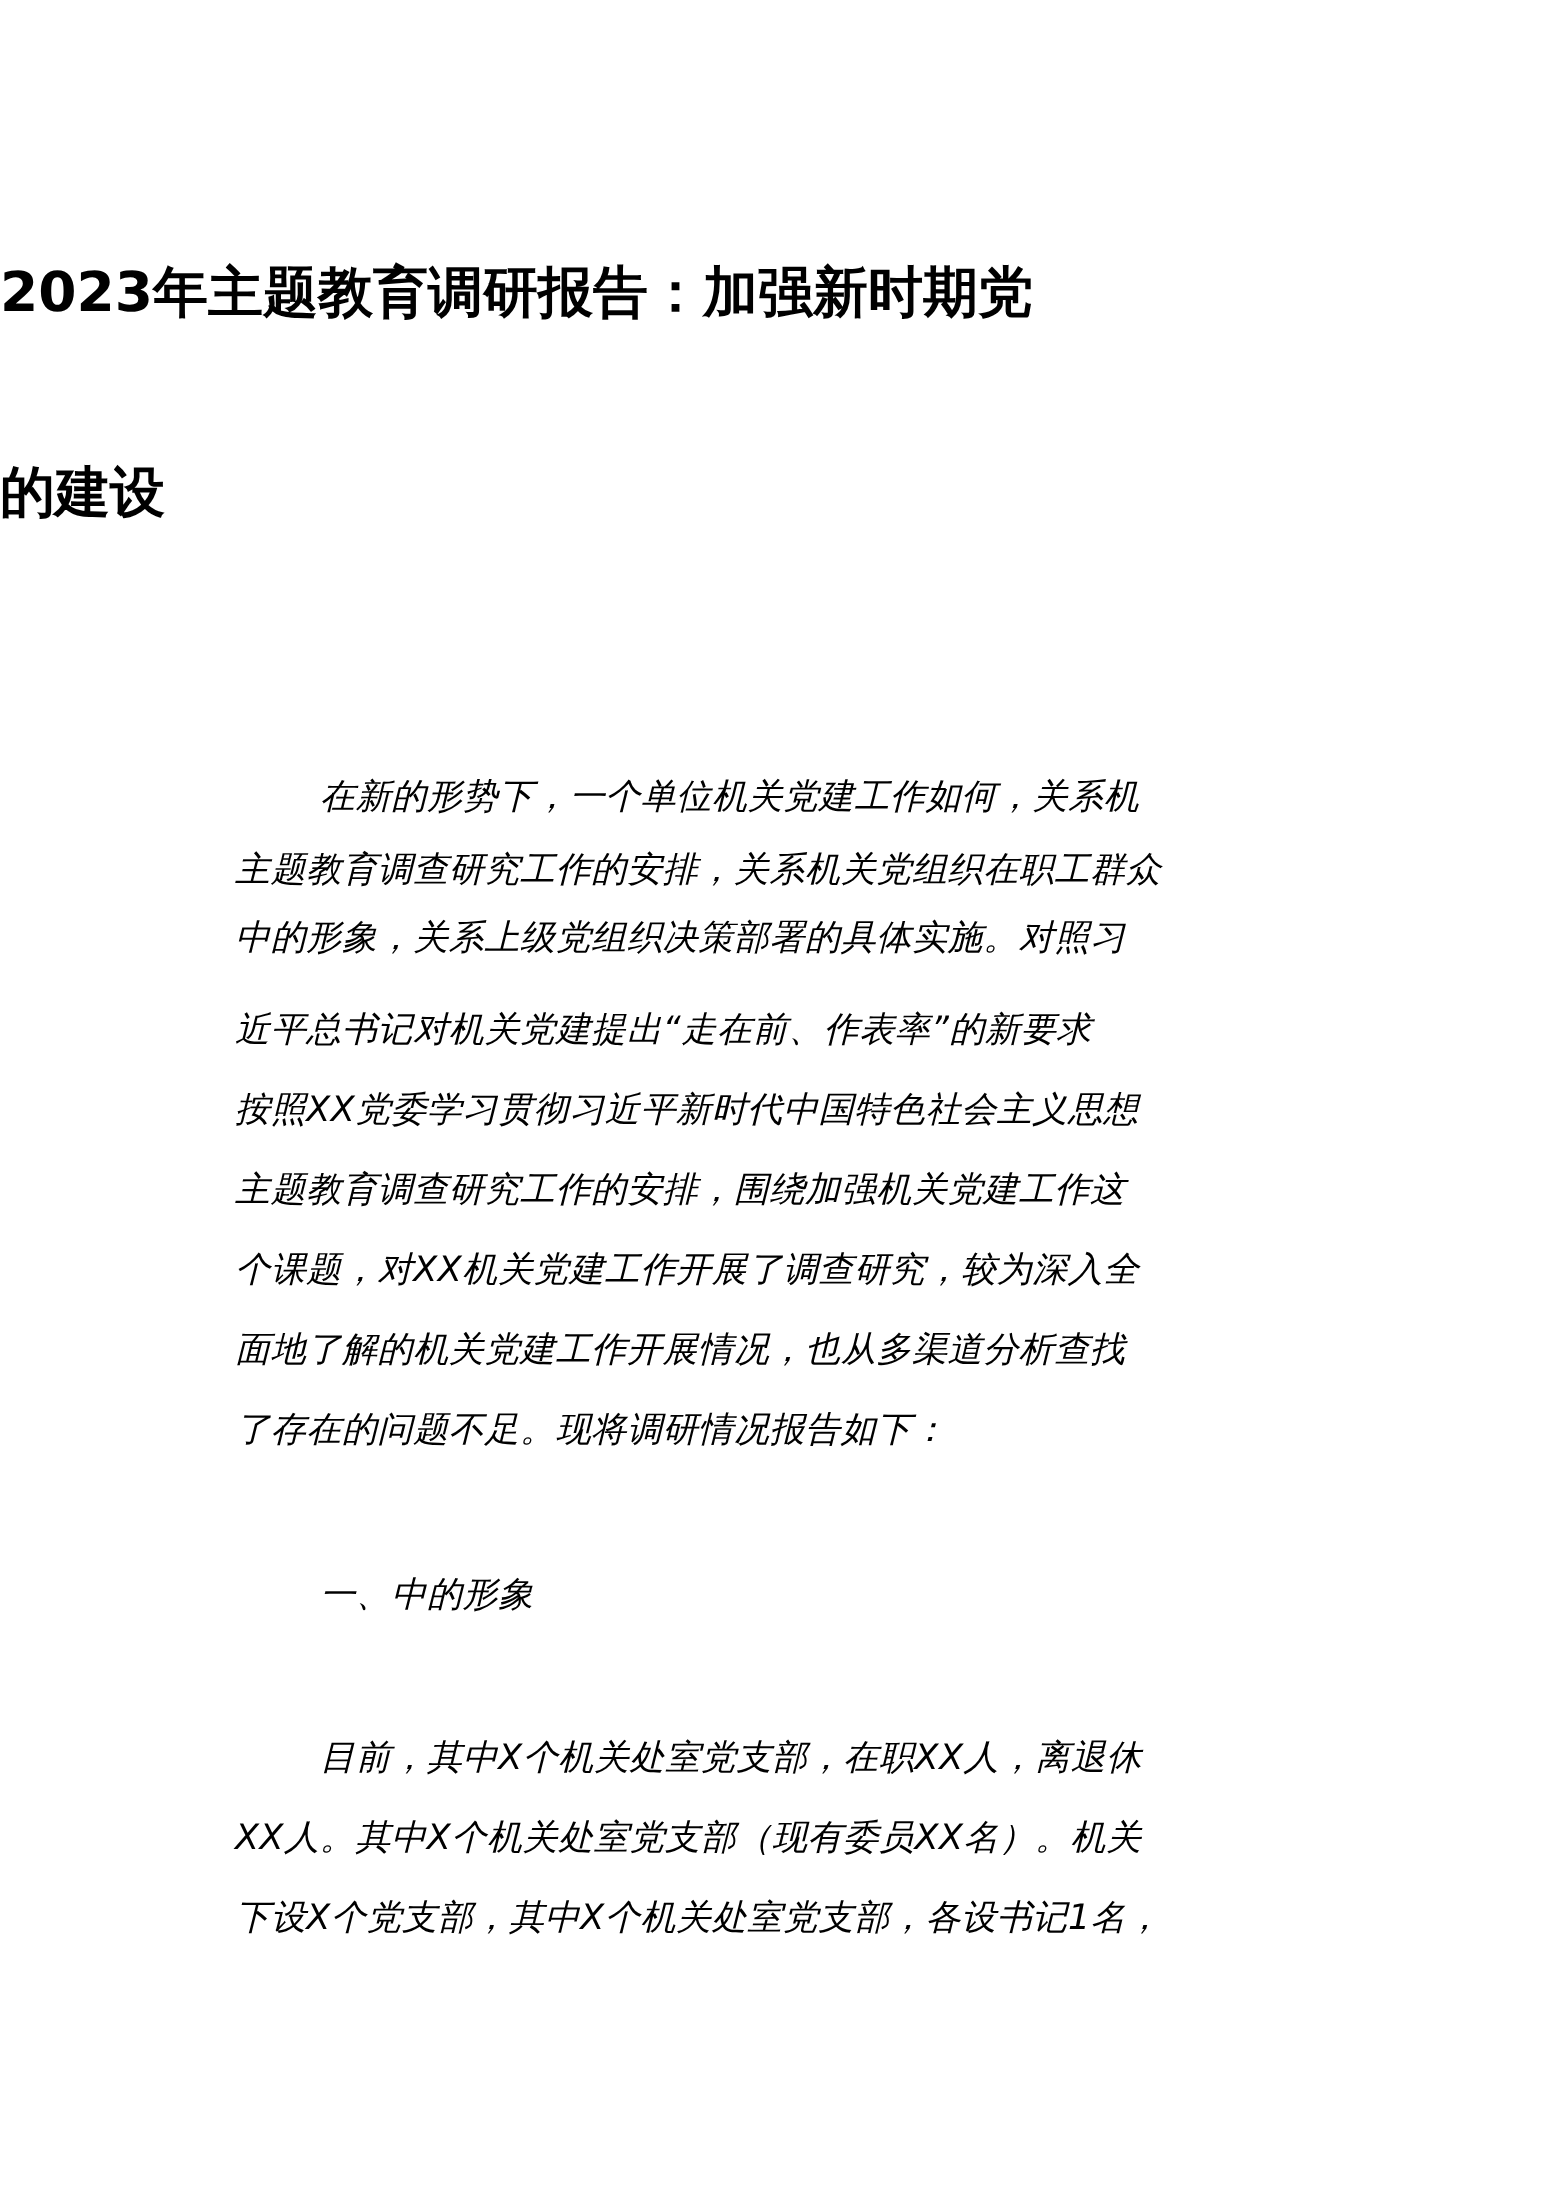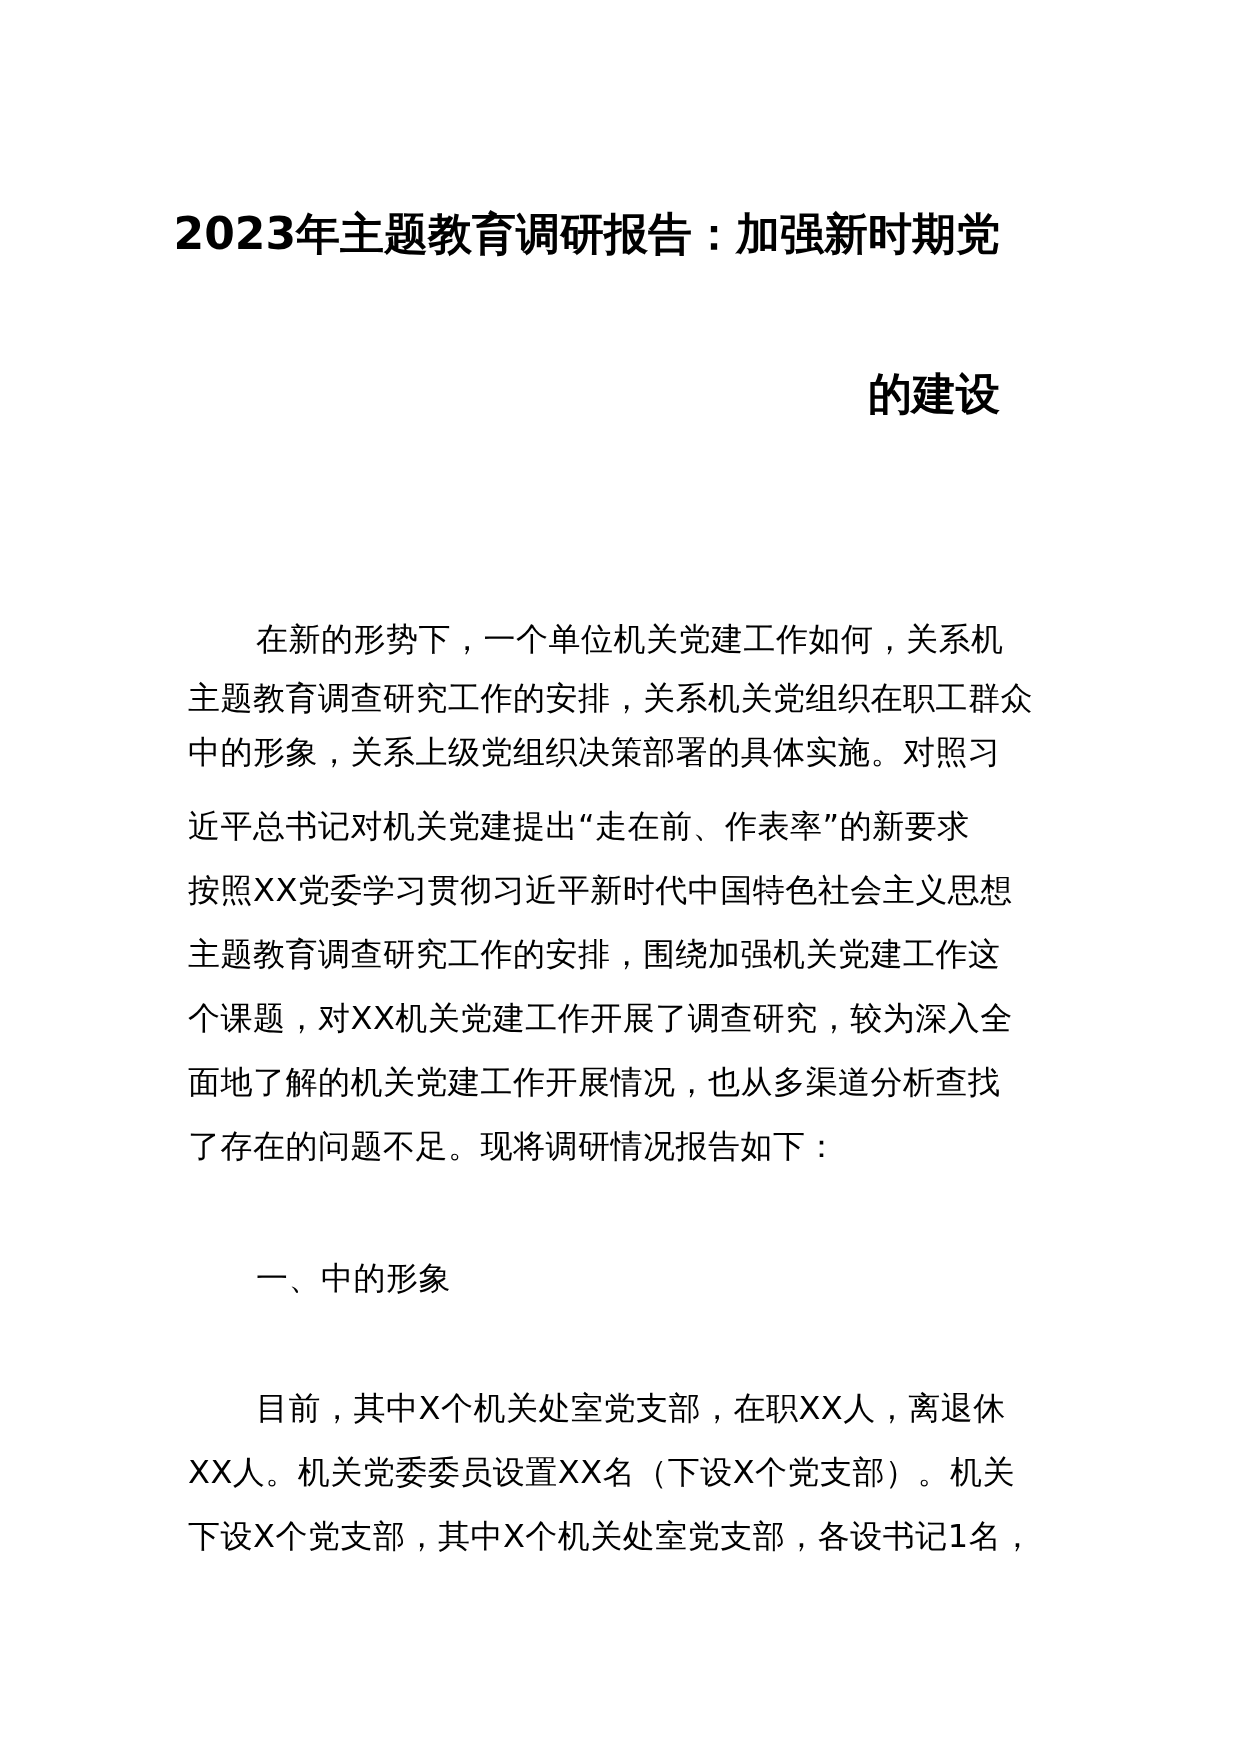--- a/index.html
+++ b/index.html
@@ -1,22 +1,22 @@
 <!DOCTYPE html>
 <html><head>
 <meta charset="utf-8">
 <style>
   html, body { margin: 0; padding: 0; background: #ffffff; }
   body { width: 1240px; height: 1754px; position: relative; overflow: hidden;
          font-family: "DejaVu Sans", "Liberation Sans", sans-serif; color: #000; }
-  .title-line { position: absolute; left: 0; width: 1000px; text-align: right;
+  .title-line { position: absolute; left: 0; width: 1000px; text-align: left;
                 font-weight: bold; font-size: 44px; letter-spacing: 0px; }
   .t1 { top: 205px; }
   .t2 { top: 365px; }
-  .line { position: absolute; left: 188px; font-size: 32px; white-space: nowrap; letter-spacing: 0.5px; }
+  .line { position: absolute; left: 188px; font-size: 28px; white-space: nowrap; letter-spacing: 0.5px; font-style: italic; }
   .indent { left: 256px; }
 </style>
 </head>
 <body>
 
 <div>
   <div class="title-line t1">2023年主题教育调研报告：加强新时期党</div>
   <div class="title-line t2">的建设</div>
 
   <div class="line indent" style="top:618px">在新的形势下，一个单位机关党建工作如何，关系机</div>
@@ -25,15 +25,15 @@
   <div class="line" style="top:805px">近平总书记对机关党建提出“走在前、作表率”的新要求</div>
   <div class="line" style="top:869px">按照XX党委学习贯彻习近平新时代中国特色社会主义思想</div>
   <div class="line" style="top:933px">主题教育调查研究工作的安排，围绕加强机关党建工作这</div>
   <div class="line" style="top:997px">个课题，对XX机关党建工作开展了调查研究，较为深入全</div>
   <div class="line" style="top:1061px">面地了解的机关党建工作开展情况，也从多渠道分析查找</div>
   <div class="line" style="top:1125px">了存在的问题不足。现将调研情况报告如下：</div>
 
   <div class="line indent" style="top:1257px">一、中的形象</div>
 
   <div class="line indent" style="top:1387px">目前，其中X个机关处室党支部，在职XX人，离退休</div>
-  <div class="line" style="top:1451px">XX人。机关党委委员设置XX名（下设X个党支部）。机关</div>
+  <div class="line" style="top:1451px">XX人。其中X个机关处室党支部（现有委员XX名）。机关</div>
   <div class="line" style="top:1515px">下设X个党支部，其中X个机关处室党支部，各设书记1名，</div>
 </div>
 
 </body></html>

